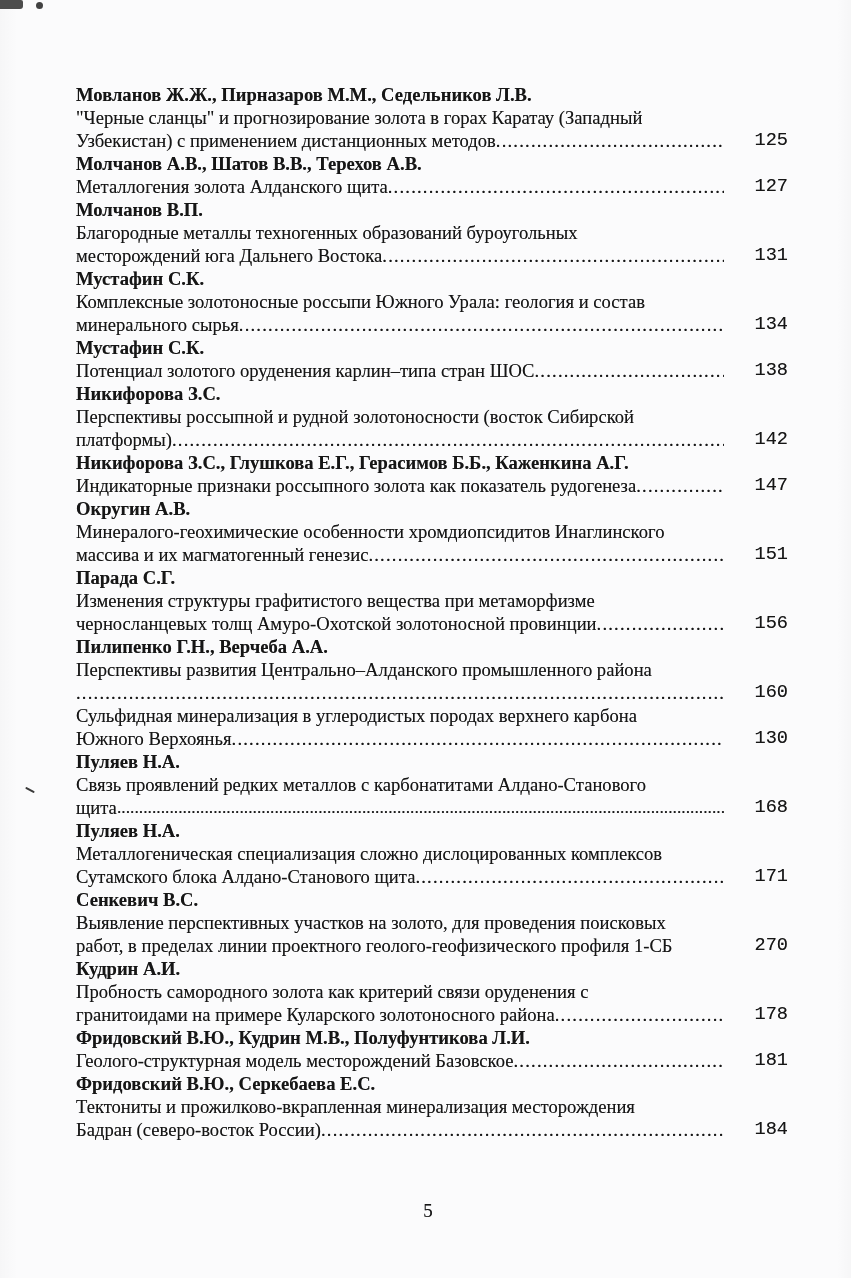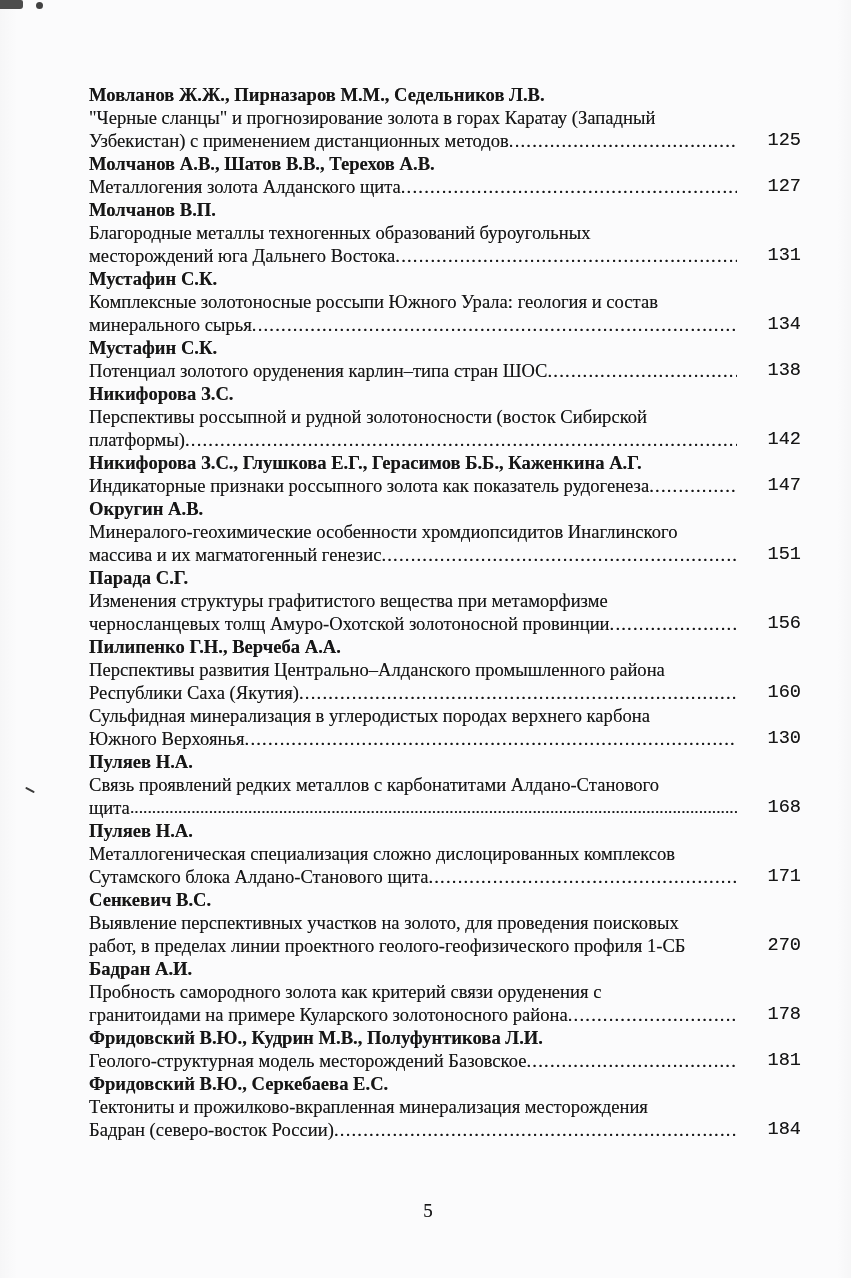--- a/index.html
+++ b/index.html
@@ -24,21 +24,21 @@
   }
   .artifact-dot{
     position:absolute;left:36px;top:2px;width:7px;height:7px;
     background:#424242;border-radius:50%;
   }
   .artifact-tick{
     position:absolute;left:25px;top:789px;width:10px;height:2px;
     background:#3a3a3a;transform:rotate(28deg);border-radius:2px;
   }
   .toc{
-    position:absolute;left:89px;top:83px;width:712px;
+    position:absolute;left:76px;top:83px;width:712px;
     font-size:18.6px;line-height:23px;
     text-shadow:0 0 0.4px rgba(0,0,0,0.45);
   }
   .entry{margin:0;}
   .authors{font-weight:bold;white-space:nowrap;}
   .line{white-space:nowrap;}
   .line.last{display:flex;align-items:flex-start;}
   .lt{flex:0 0 auto;white-space:nowrap;}
   .leader{
     flex:1 1 0;min-width:0;overflow:hidden;white-space:nowrap;
@@ -136,21 +136,20 @@
       <div class="line last">
         <span class="lt">черносланцевых толщ Амуро-Охотской золотоносной провинции</span>
         <span class="leader">....................................................................................................................................................................................................................................................................</span>
         <span class="pagenum">156</span>
       </div>
     </div>
     <div class="entry">
     <div class="authors">Пилипенко Г.Н., Верчеба А.А.</div>
   <div class="line">Перспективы развития Центрально–Алданского промышленного района</div>
       <div class="line last">
-        <span class="lt">Республики Саха (Якутия)</span>
         <span class="leader">....................................................................................................................................................................................................................................................................</span>
         <span class="pagenum">160</span>
       </div>
     </div>
     <div class="entry">
   <div class="line">Сульфидная минерализация в углеродистых породах верхнего карбона</div>
       <div class="line last">
         <span class="lt">Южного Верхоянья</span>
         <span class="leader">....................................................................................................................................................................................................................................................................</span>
         <span class="pagenum">130</span>
@@ -177,21 +176,21 @@
     <div class="entry">
     <div class="authors">Сенкевич В.С.</div>
   <div class="line">Выявление перспективных участков на золото, для проведения поисковых</div>
       <div class="line last">
         <span class="lt">работ, в пределах линии проектного геолого-геофизического профиля 1-СБ</span>
         <span class="leader"></span>
         <span class="pagenum">270</span>
       </div>
     </div>
     <div class="entry">
-    <div class="authors">Бадран А.И.</div>
+    <div class="authors">Кудрин А.И.</div>
   <div class="line">Пробность самородного золота как критерий связи оруденения с</div>
       <div class="line last">
         <span class="lt">гранитоидами на примере Куларского золотоносного района</span>
         <span class="leader">....................................................................................................................................................................................................................................................................</span>
         <span class="pagenum">178</span>
       </div>
     </div>
     <div class="entry">
     <div class="authors">Фридовский В.Ю., Кудрин М.В., Полуфунтикова Л.И.</div>
   <div class="line last">

